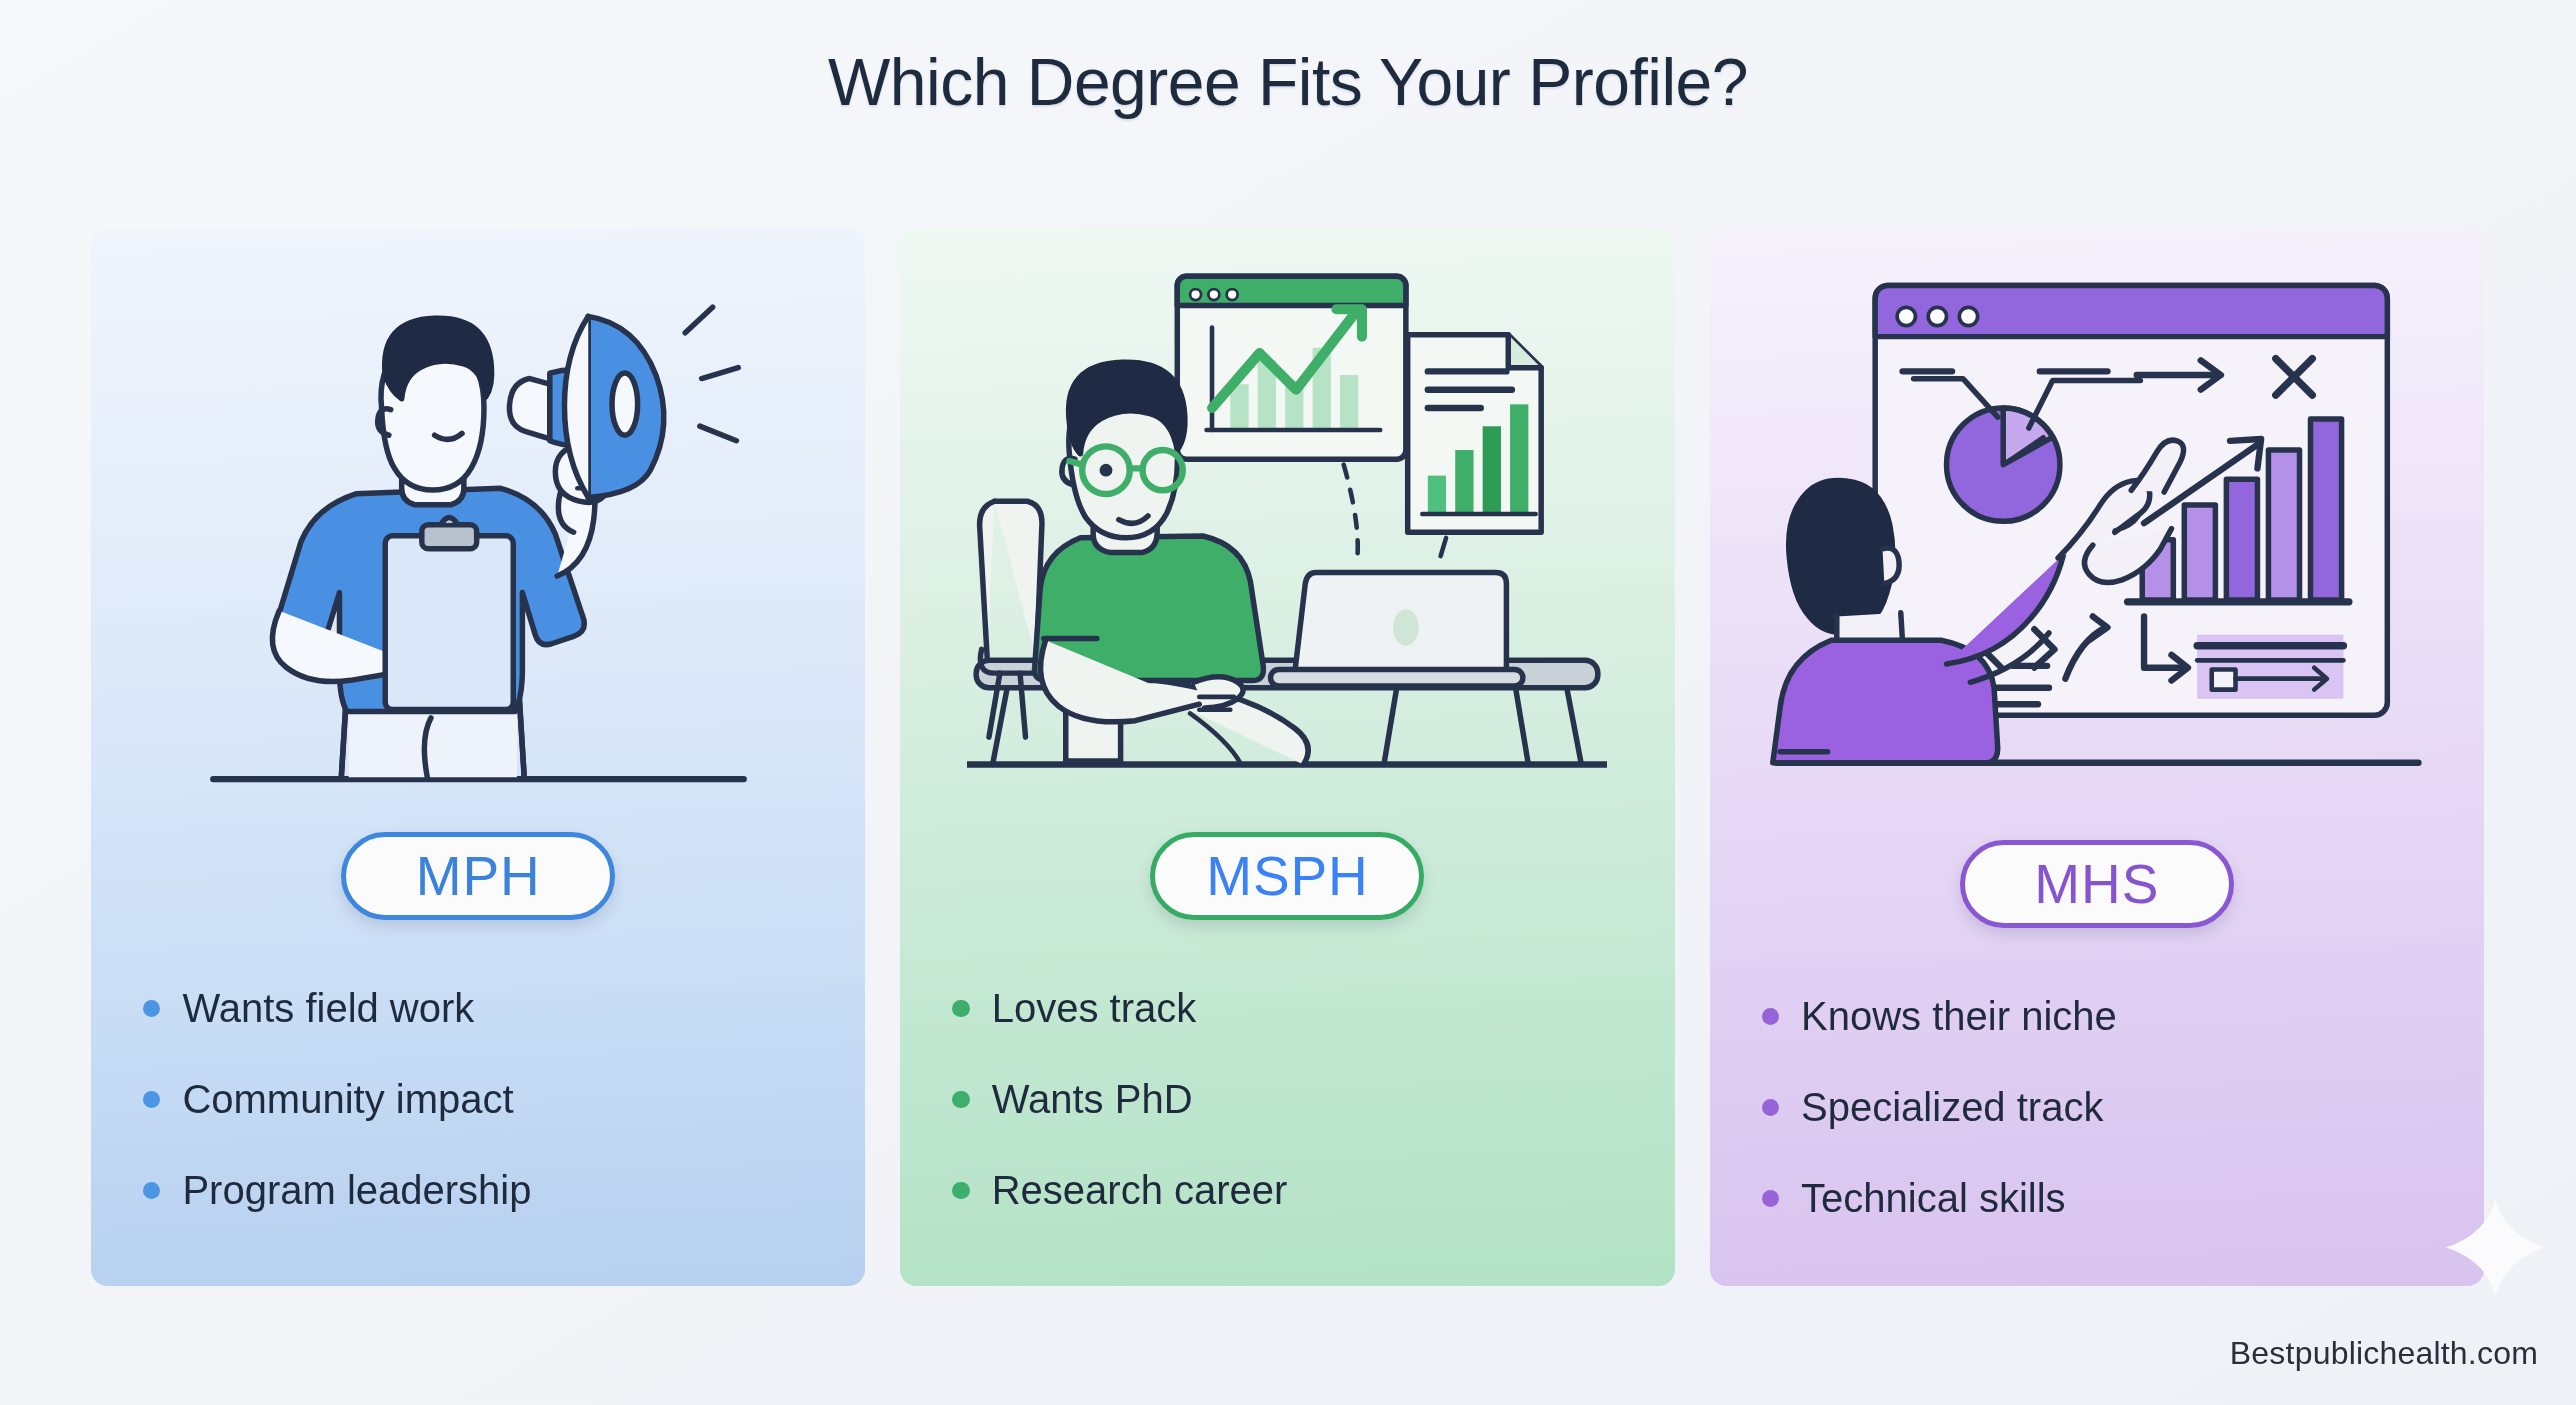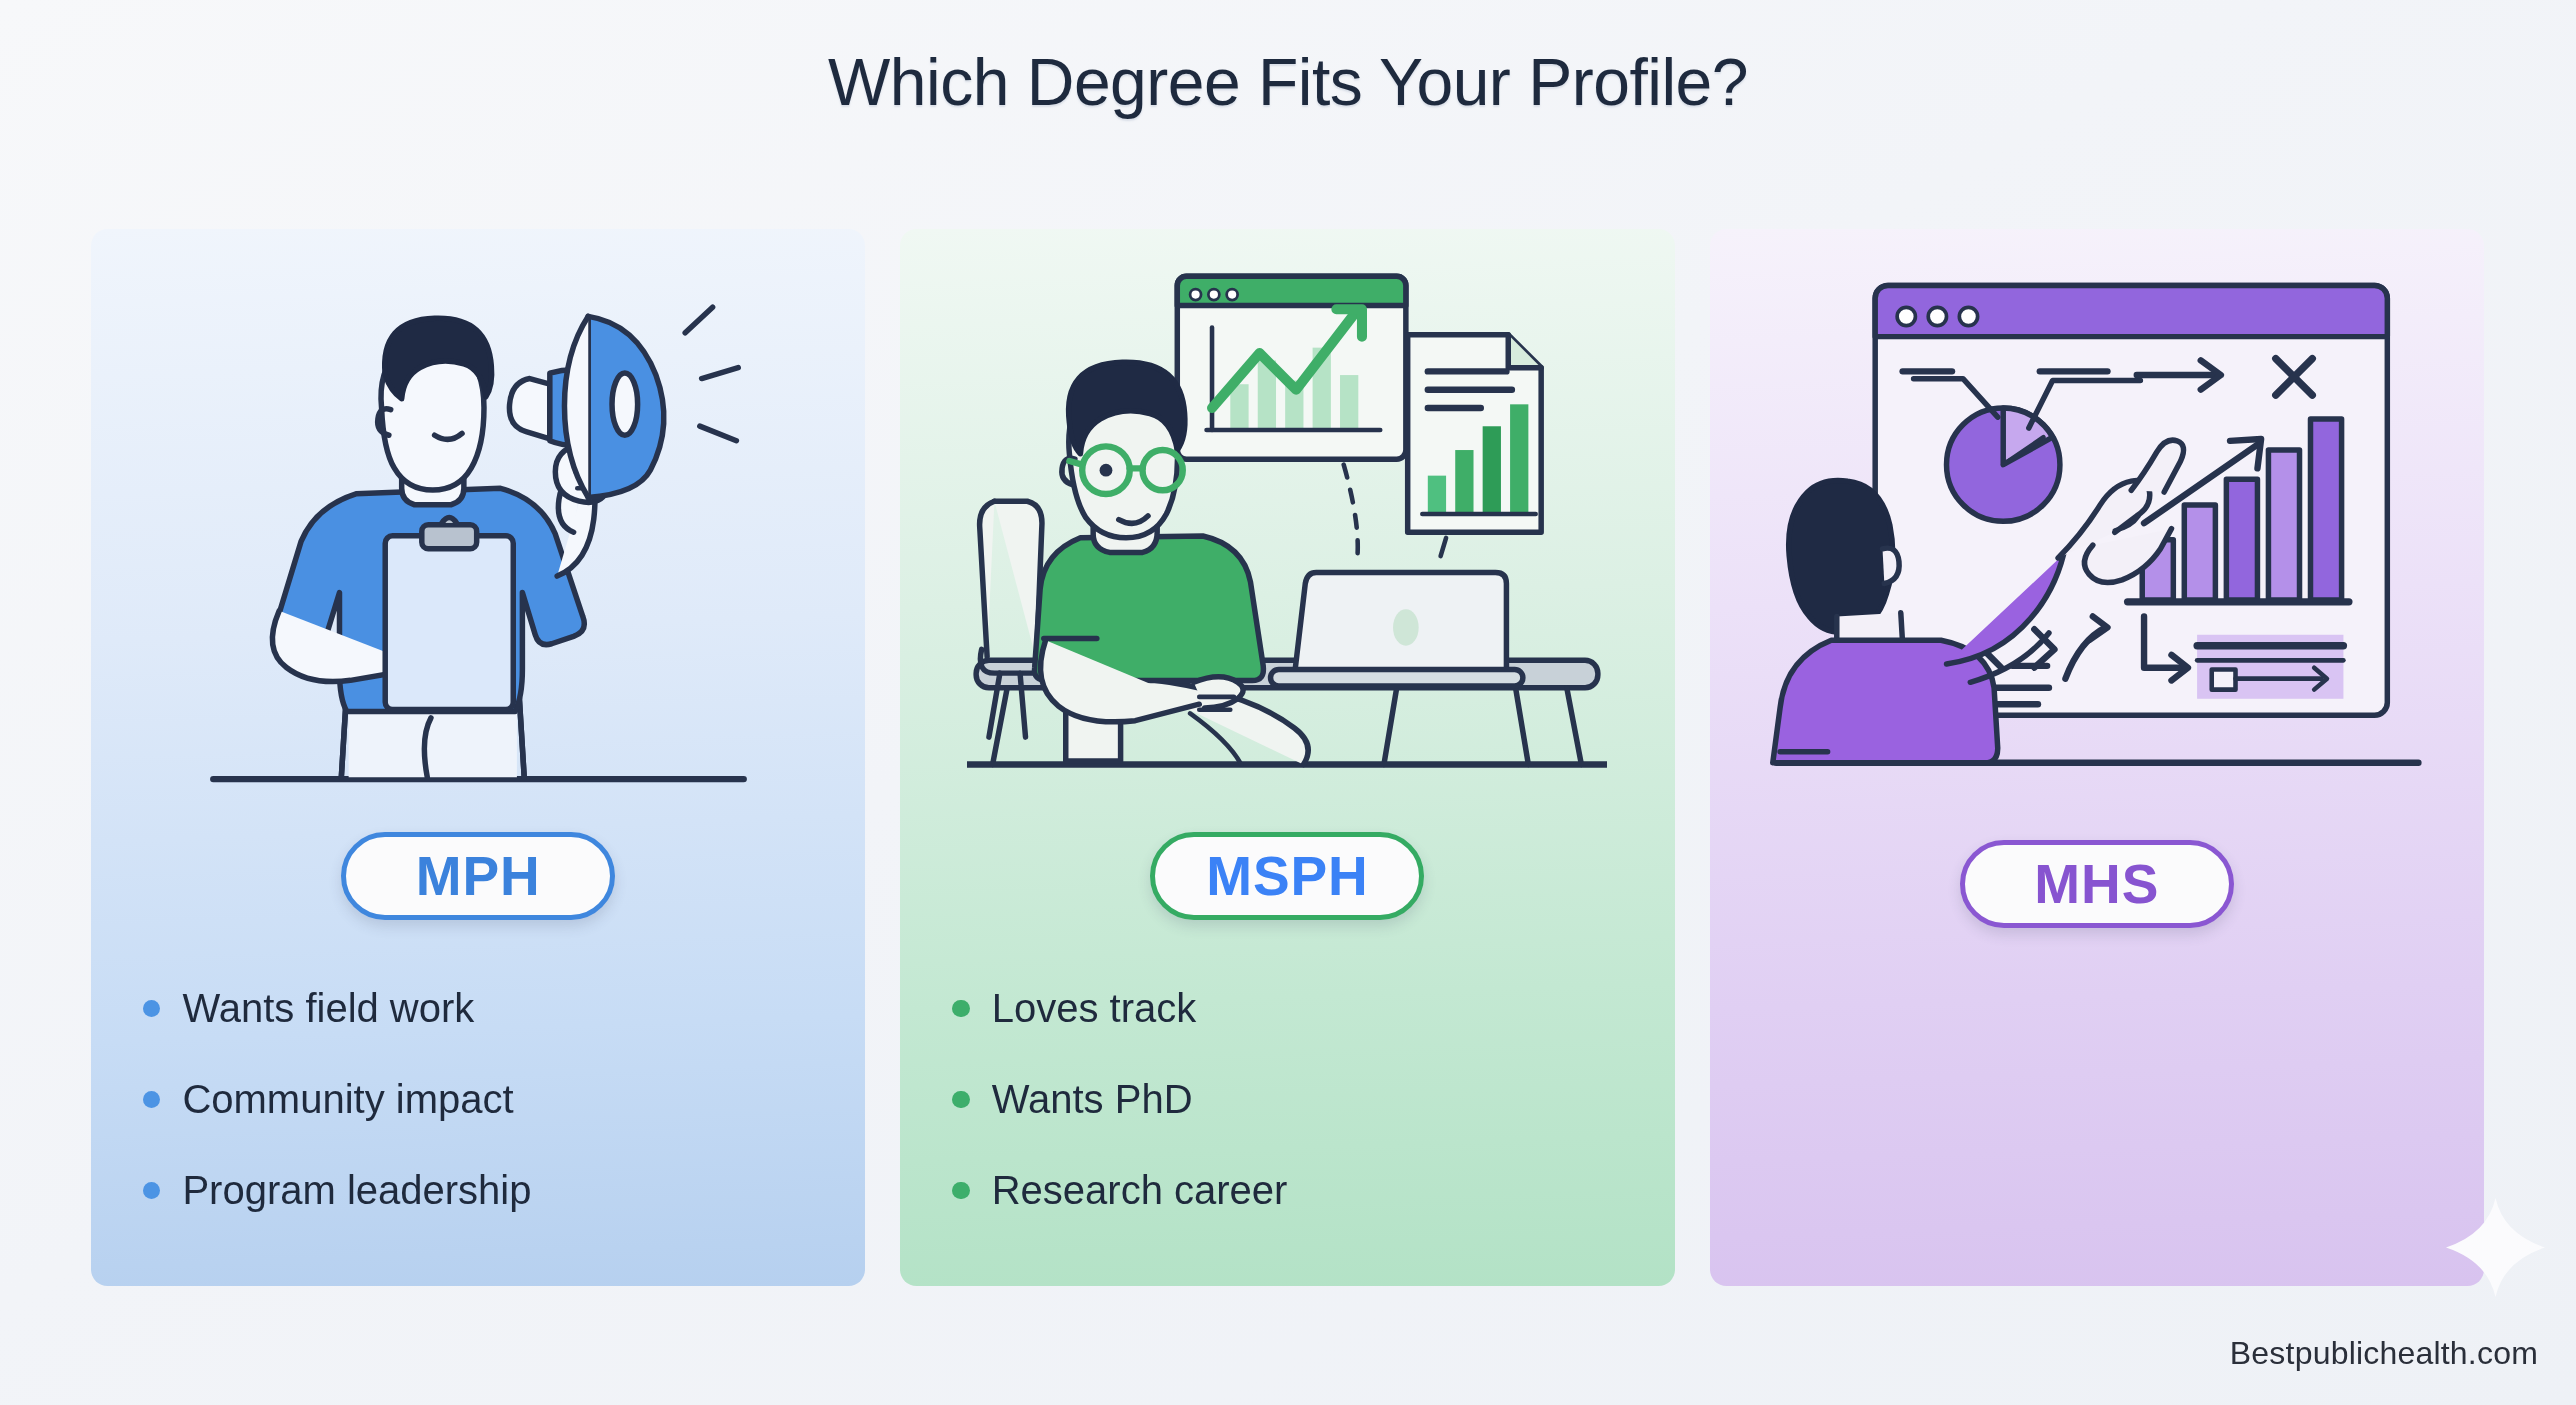--- a/index.html
+++ b/index.html
@@ -71,21 +71,21 @@
     margin-top: 18.3px;
     min-width: 274px;
     height: 88px;
     padding: 0 40px;
     background: #fbfbfc;
     border-radius: 44px;
     display: flex;
     align-items: center;
     justify-content: center;
     font-size: 55px;
-    font-weight: 700;
+    font-weight: 400;
     letter-spacing: 0.9px;
     box-shadow: 0 6.4px 12.8px rgba(60,70,100,.16);
   }
   .card.blue   .badge { border: 5.5px solid #3f87de; color: #3b82dc; }
   .card.green  .badge { border: 5.5px solid #35ab63; color: #3b82f6; }
   .card.purple .badge { border: 5.5px solid #8a57d2; color: #8754d0; margin-top: 26px; }
 
   
   .bullets {
     position: relative;
@@ -414,20 +414,34 @@
             <path d="M356 326 q-16 18 -4 32 q12 14 36 6 q26 -10 42 -34 l12 -22" fill="#f3f0f8" stroke="#27334d"></path>
             <path d="M380 310 q18 -4 26 -16" stroke-width="5"></path>
           </g>
         </svg>
       </div>
 
       <div class="badge">
         <span>MHS</span>
       </div>
 
+      <ul class="bullets">
+        <li>
+          <span class="dot"></span>
+          <span>Knows their niche</span>
+        </li>
+        <li>
+          <span class="dot"></span>
+          <span>Specialized track</span>
+        </li>
+        <li>
+          <span class="dot"></span>
+          <span>Technical skills</span>
+        </li>
+      </ul>
     </div>
 
   </div>
 
   <svg id="sparkle" viewBox="0 0 100 100">
     <path d="M50 0 Q58 36 100 50 Q58 64 50 100 Q42 64 0 50 Q42 36 50 0 Z" fill="#fbfbfd"></path>
   </svg>
 
   <div id="footer-watermark">Bestpublichealth.com</div>
 

